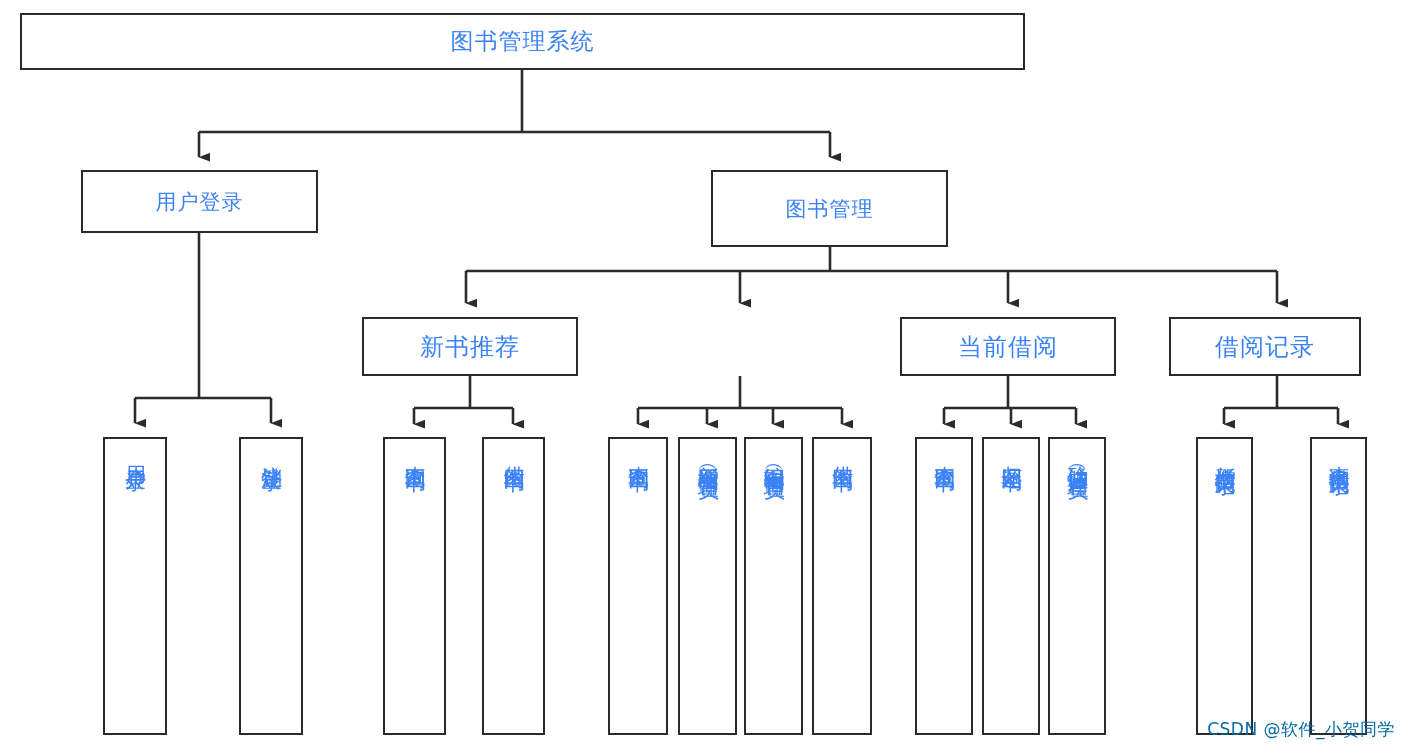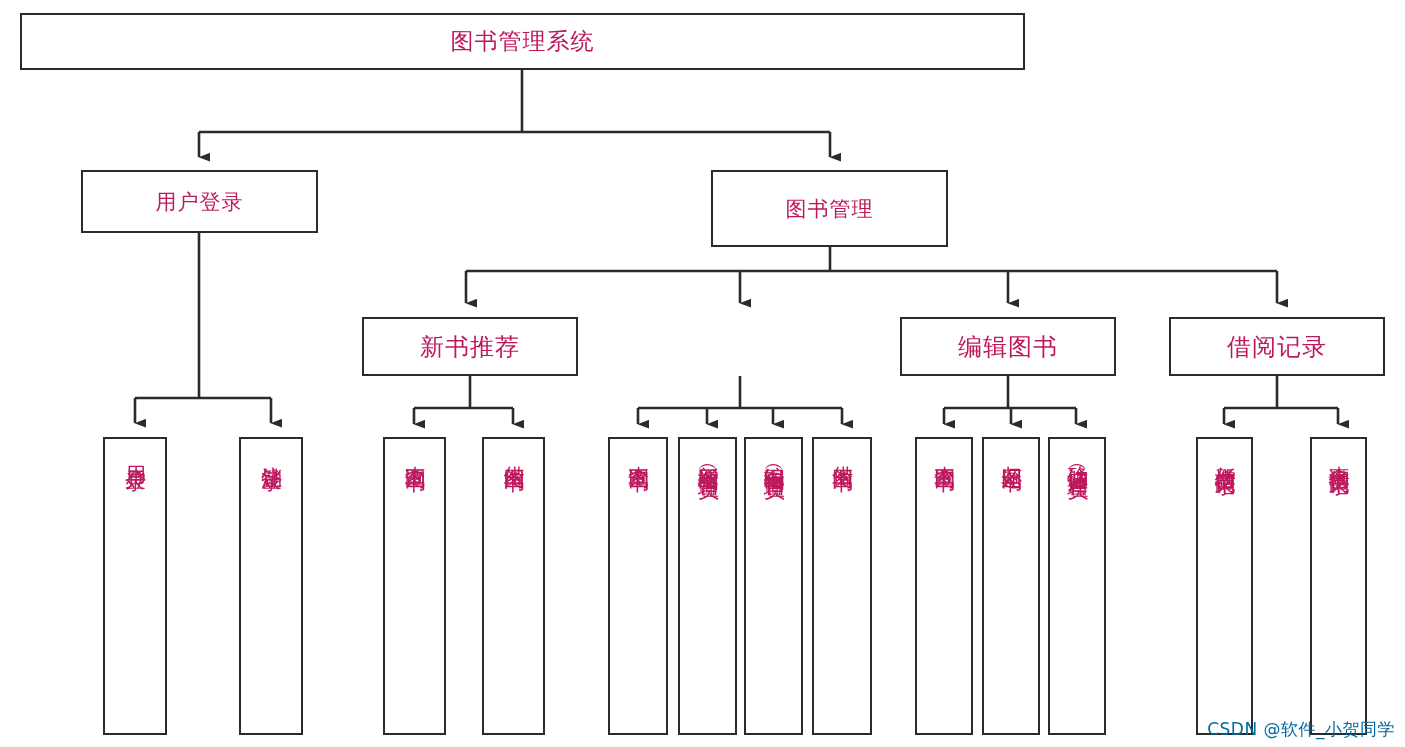--- a/index.html
+++ b/index.html
@@ -27,21 +27,21 @@
     pointer-events: none;
   }
   .node {
     position: absolute;
     box-sizing: border-box;
     background: #ffffff;
     border: 2px solid #2b2b2b;
     display: flex;
     align-items: center;
     justify-content: center;
-    color: #be185d;
+    color: #3b82f6;
     z-index: 2;
   }
   .node.root {
     font-size: 23px;
     letter-spacing: 1px;
   }
   .node.level2 {
     font-size: 21px;
     letter-spacing: 1px;
   }
@@ -139,23 +139,23 @@
     <span>用户登录</span>
   </div>
   <div class="node level2" style="left:711px; top:170px; width:237px; height:77px;">
     <span>图书管理</span>
   </div>
 
   <div class="node level3" style="left:362px; top:317px; width:216px; height:59px;">
     <span>新书推荐</span>
   </div>
   <div class="node level3" style="left:900px; top:317px; width:216px; height:59px;">
-    <span>编辑图书</span>
-  </div>
-  <div class="node level3" style="left:1169px; top:317px; width:216px; height:59px;">
+    <span>当前借阅</span>
+  </div>
+  <div class="node level3" style="left:1169px; top:317px; width:192px; height:59px;">
     <span>借阅记录</span>
   </div>
 
   <div class="node leaf" style="left:103px; top:437px; width:64px; height:298px;">
     <span class="vtext">用户登录</span>
   </div>
   <div class="node leaf" style="left:239px; top:437px; width:64px; height:298px;">
     <span class="vtext">注销登录</span>
   </div>
 

